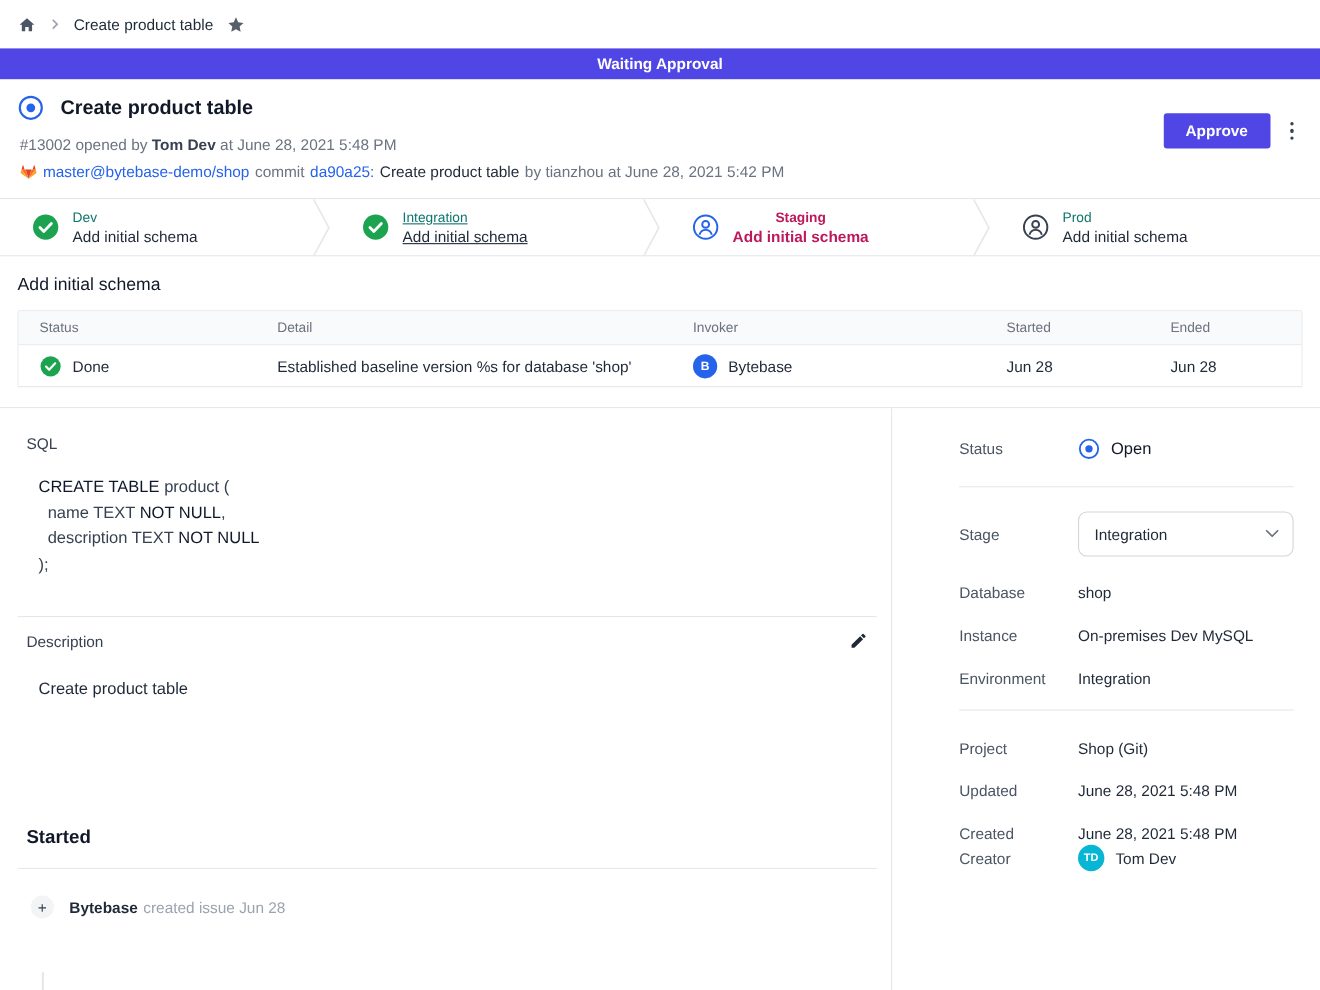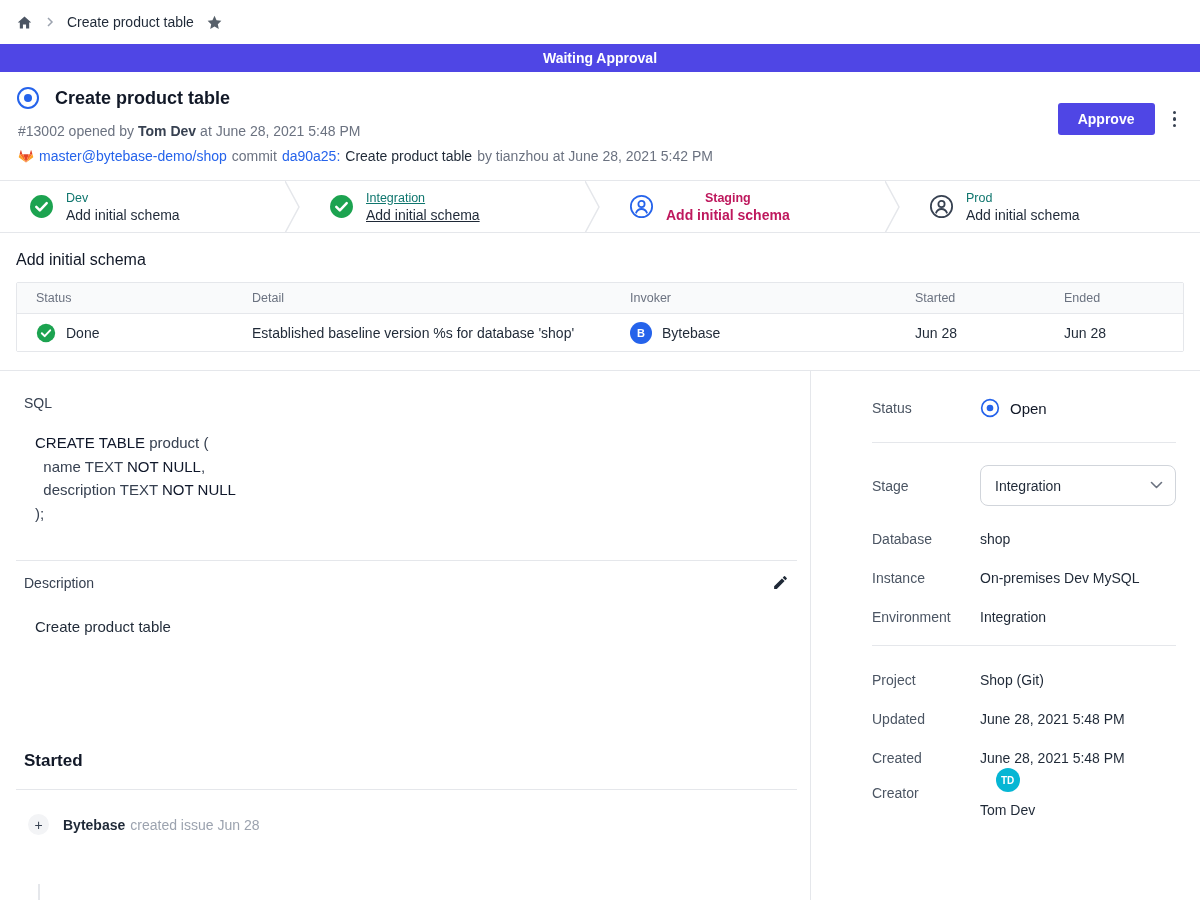--- a/index.html
+++ b/index.html
@@ -94,21 +94,21 @@
     display:flex; align-items:center; padding:0 12px 0 10px; gap:10px; cursor:pointer; }
   .select-box .sel-text { font-size:14px; color:#1f2937; flex:1; }
   .hr-s1 { margin-top:24px; }
   .row-stage { margin-top:22px; }
   .row-stage .sel-text { padding-left:4px; }
   .row-db { margin-top:25px; }
   .row-f { margin-top:23px; }
   .hr-s2 { margin-top:20px; }
   .row-project { margin-top:26px; }
   .row-creator { margin-top:2px; }
-  .creator-val { display:flex; align-items:center; gap:10px;flex-direction:column; }
+  .creator-val { display:flex; align-items:center; gap:10px; }
 </style>
 </head>
 <body>
 
 <div class="crumb-bar">
   <span class="home">
     <svg width="17" height="17" viewBox="0 0 24 24">
         <path fill="#4b5563" d="M12 3.5 L21.5 12 H18.6 V20.5 H14.2 V14.8 H9.8 V20.5 H5.4 V12 H2.5 Z"></path>
       </svg>
   </span>

